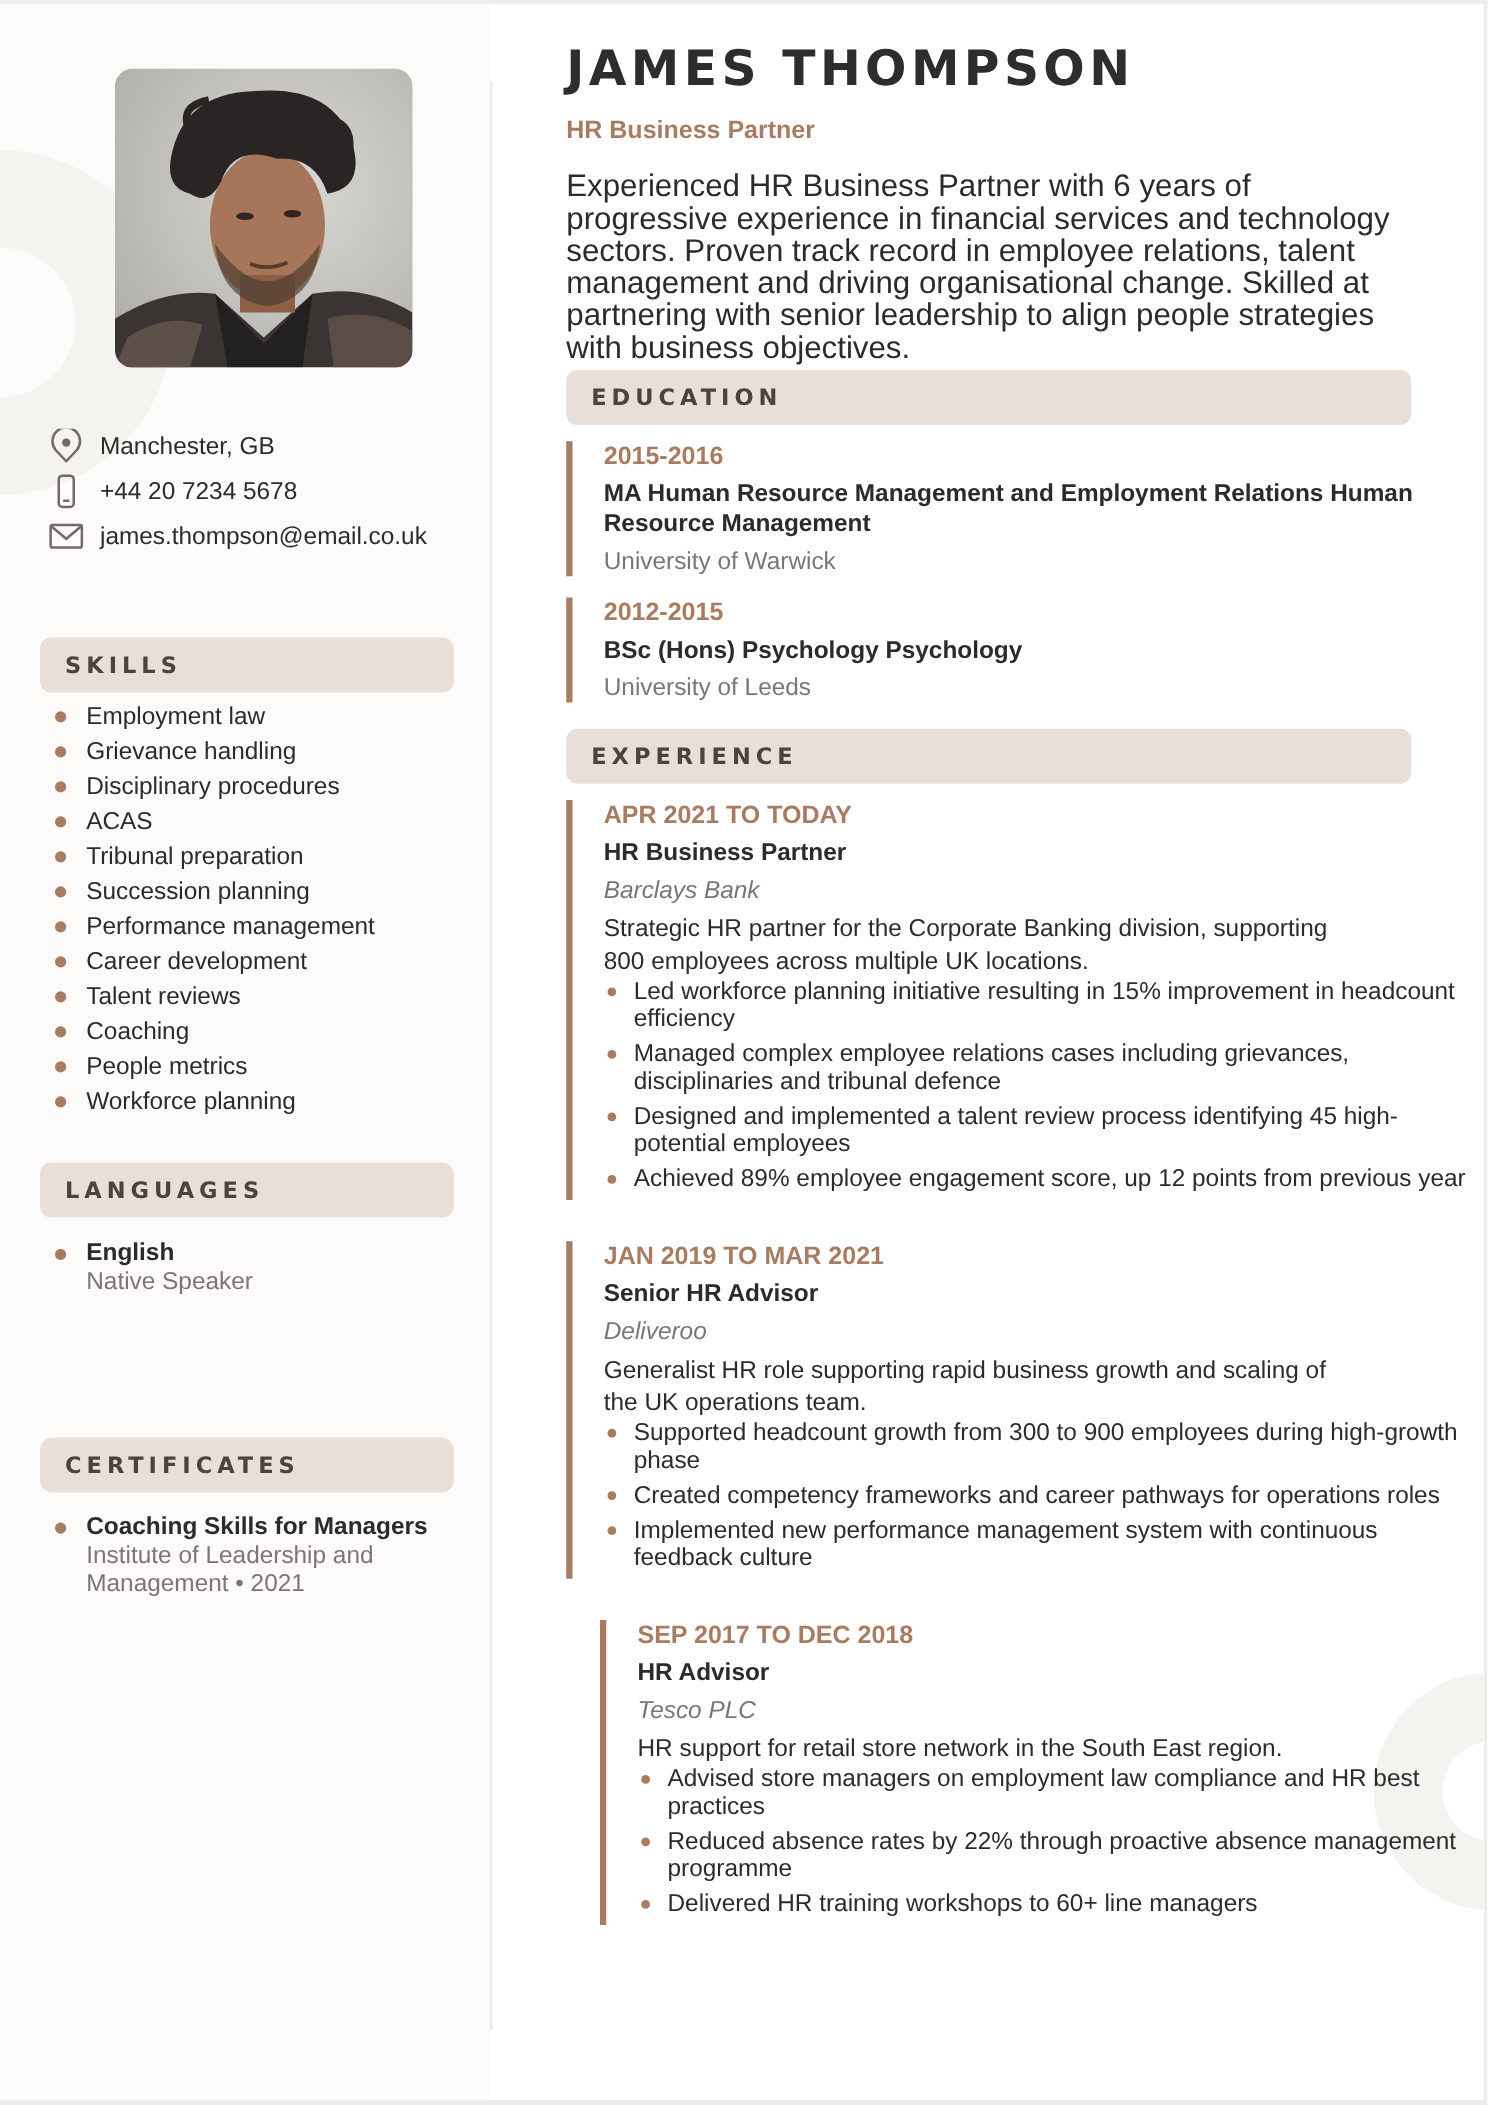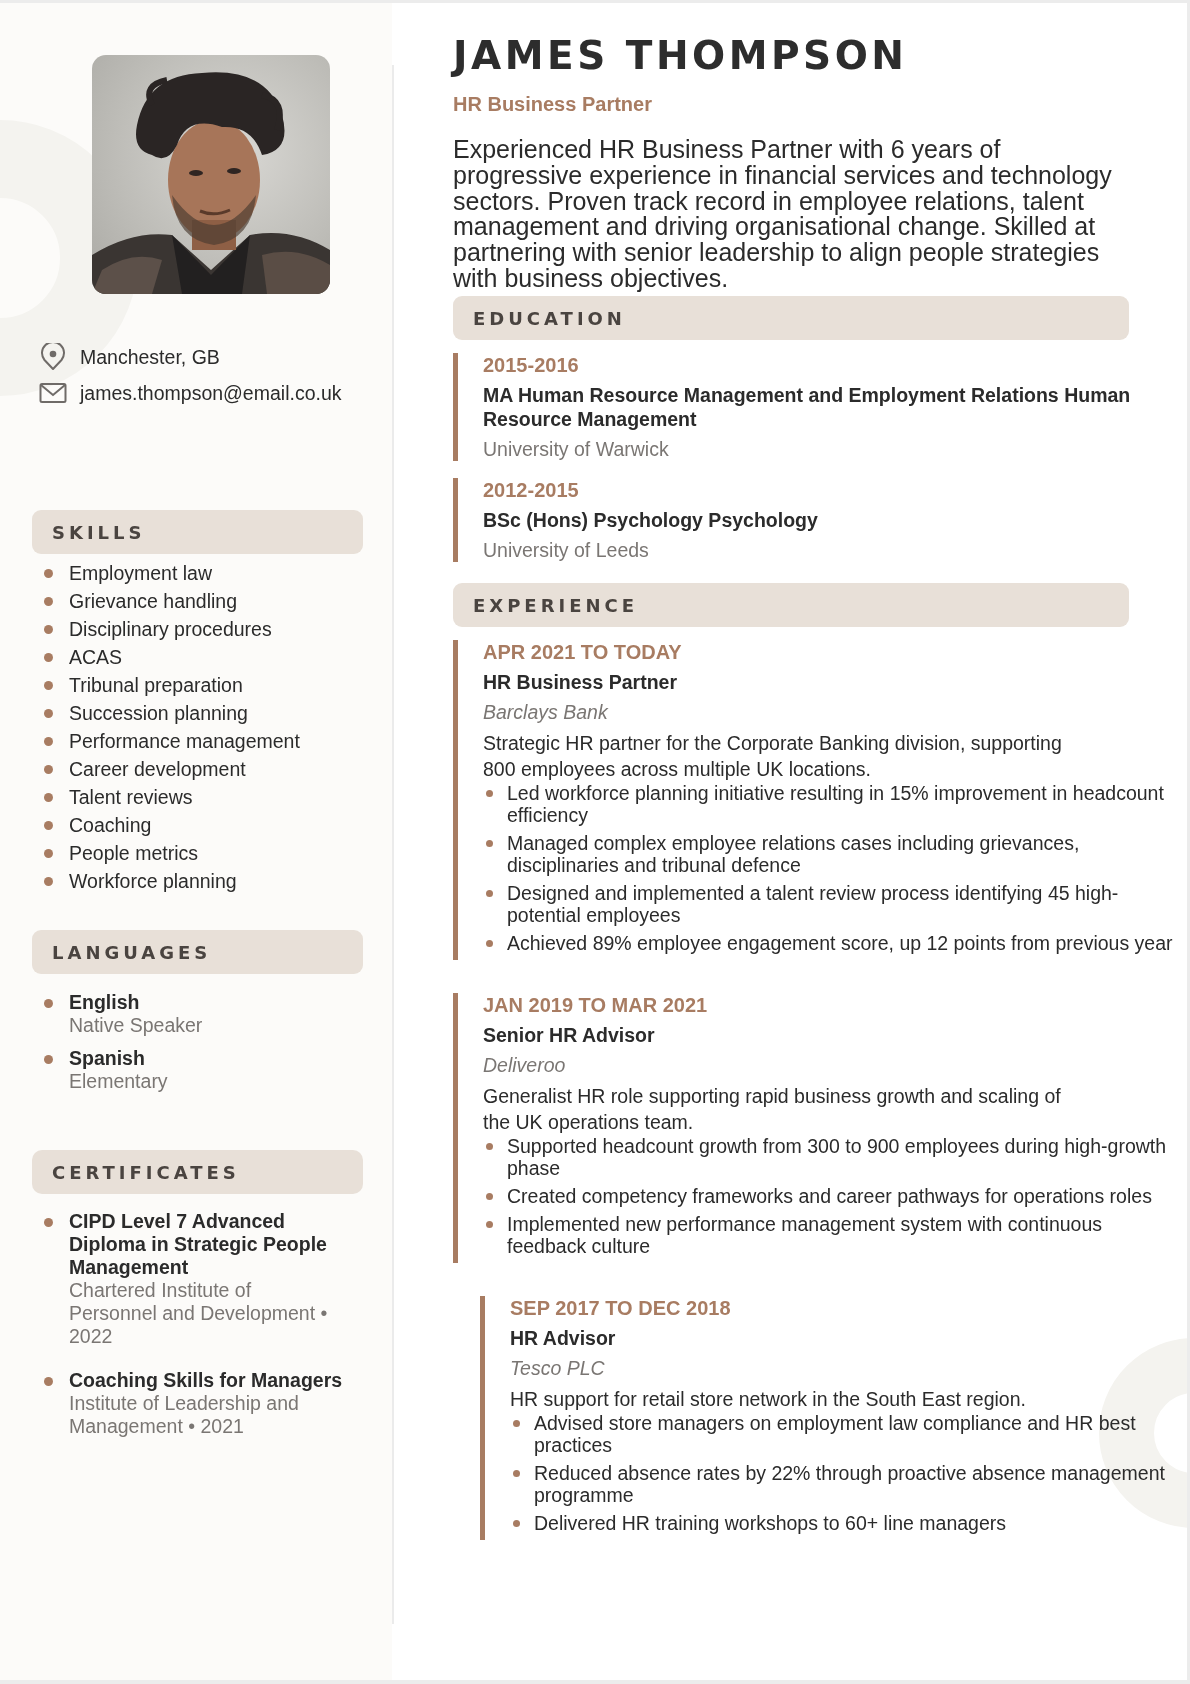--- a/index.html
+++ b/index.html
@@ -79,20 +79,29 @@
         <span class="ico">
           <svg width="26" height="28" viewBox="0 0 26 28">
               <path d="M13 26 L4.5 17 A11 11 0 1 1 21.5 17 Z" fill="none" stroke="#6f6b68" stroke-width="2" stroke-linejoin="round"></path>
               <circle cx="13" cy="11" r="3.3" fill="#6f6b68"></circle>
             </svg>
         </span>
         <span class="txt">Manchester, GB</span>
       </div>
       <div class="contact-row">
         <span class="ico">
+          <svg width="16" height="28" viewBox="0 0 16 28">
+              <rect x="2" y="1.5" width="12" height="25" rx="3" fill="none" stroke="#6f6b68" stroke-width="2"></rect>
+              <line x1="5.5" y1="21.5" x2="10.5" y2="21.5" stroke="#6f6b68" stroke-width="2"></line>
+            </svg>
+        </span>
+        <span class="txt">+44 20 7234 5678</span>
+      </div>
+      <div class="contact-row">
+        <span class="ico">
           <svg width="28" height="22" viewBox="0 0 28 22">
               <rect x="1.5" y="2" width="25" height="18" rx="1.5" fill="none" stroke="#6f6b68" stroke-width="2"></rect>
               <path d="M2 3 L14 13 L26 3" fill="none" stroke="#6f6b68" stroke-width="2"></path>
             </svg>
         </span>
         <span class="txt">james.thompson@email.co.uk</span>
       </div>
     </div>
 
     <div class="sec-head" style="left:32px; top:507px; width:331px;">SKILLS</div>
@@ -110,32 +119,24 @@
       <li>People metrics</li>
       <li>Workforce planning</li>
     </ul>
 
     <div class="sec-head" style="left:32px; top:927px; width:331px;">LANGUAGES</div>
     <ul class="side-list lang" style="top:988px;">
       <li>
         <span class="item-title">English</span>
         <span class="item-sub">Native Speaker</span>
       </li>
-      <li>
-        <span class="item-title">Spanish</span>
-        <span class="item-sub">Elementary</span>
-      </li>
     </ul>
 
     <div class="sec-head" style="left:32px; top:1147px; width:331px;border-radius:10px;">CERTIFICATES</div>
     <ul class="side-list cert" style="top:1207px; width:300px;">
-      <li style="margin-bottom:21px;">
-        <span class="item-title">CIPD Level 7 Advanced Diploma in Strategic People Management</span>
-        <span class="item-sub">Chartered Institute of Personnel and Development • 2022</span>
-      </li>
       <li>
         <span class="item-title">Coaching Skills for Managers</span>
         <span class="item-sub">Institute of Leadership and Management • 2021</span>
       </li>
     </ul>
   </div>
 
   <div class="divider"></div>
   <div class="ring ring-br"></div>
 

